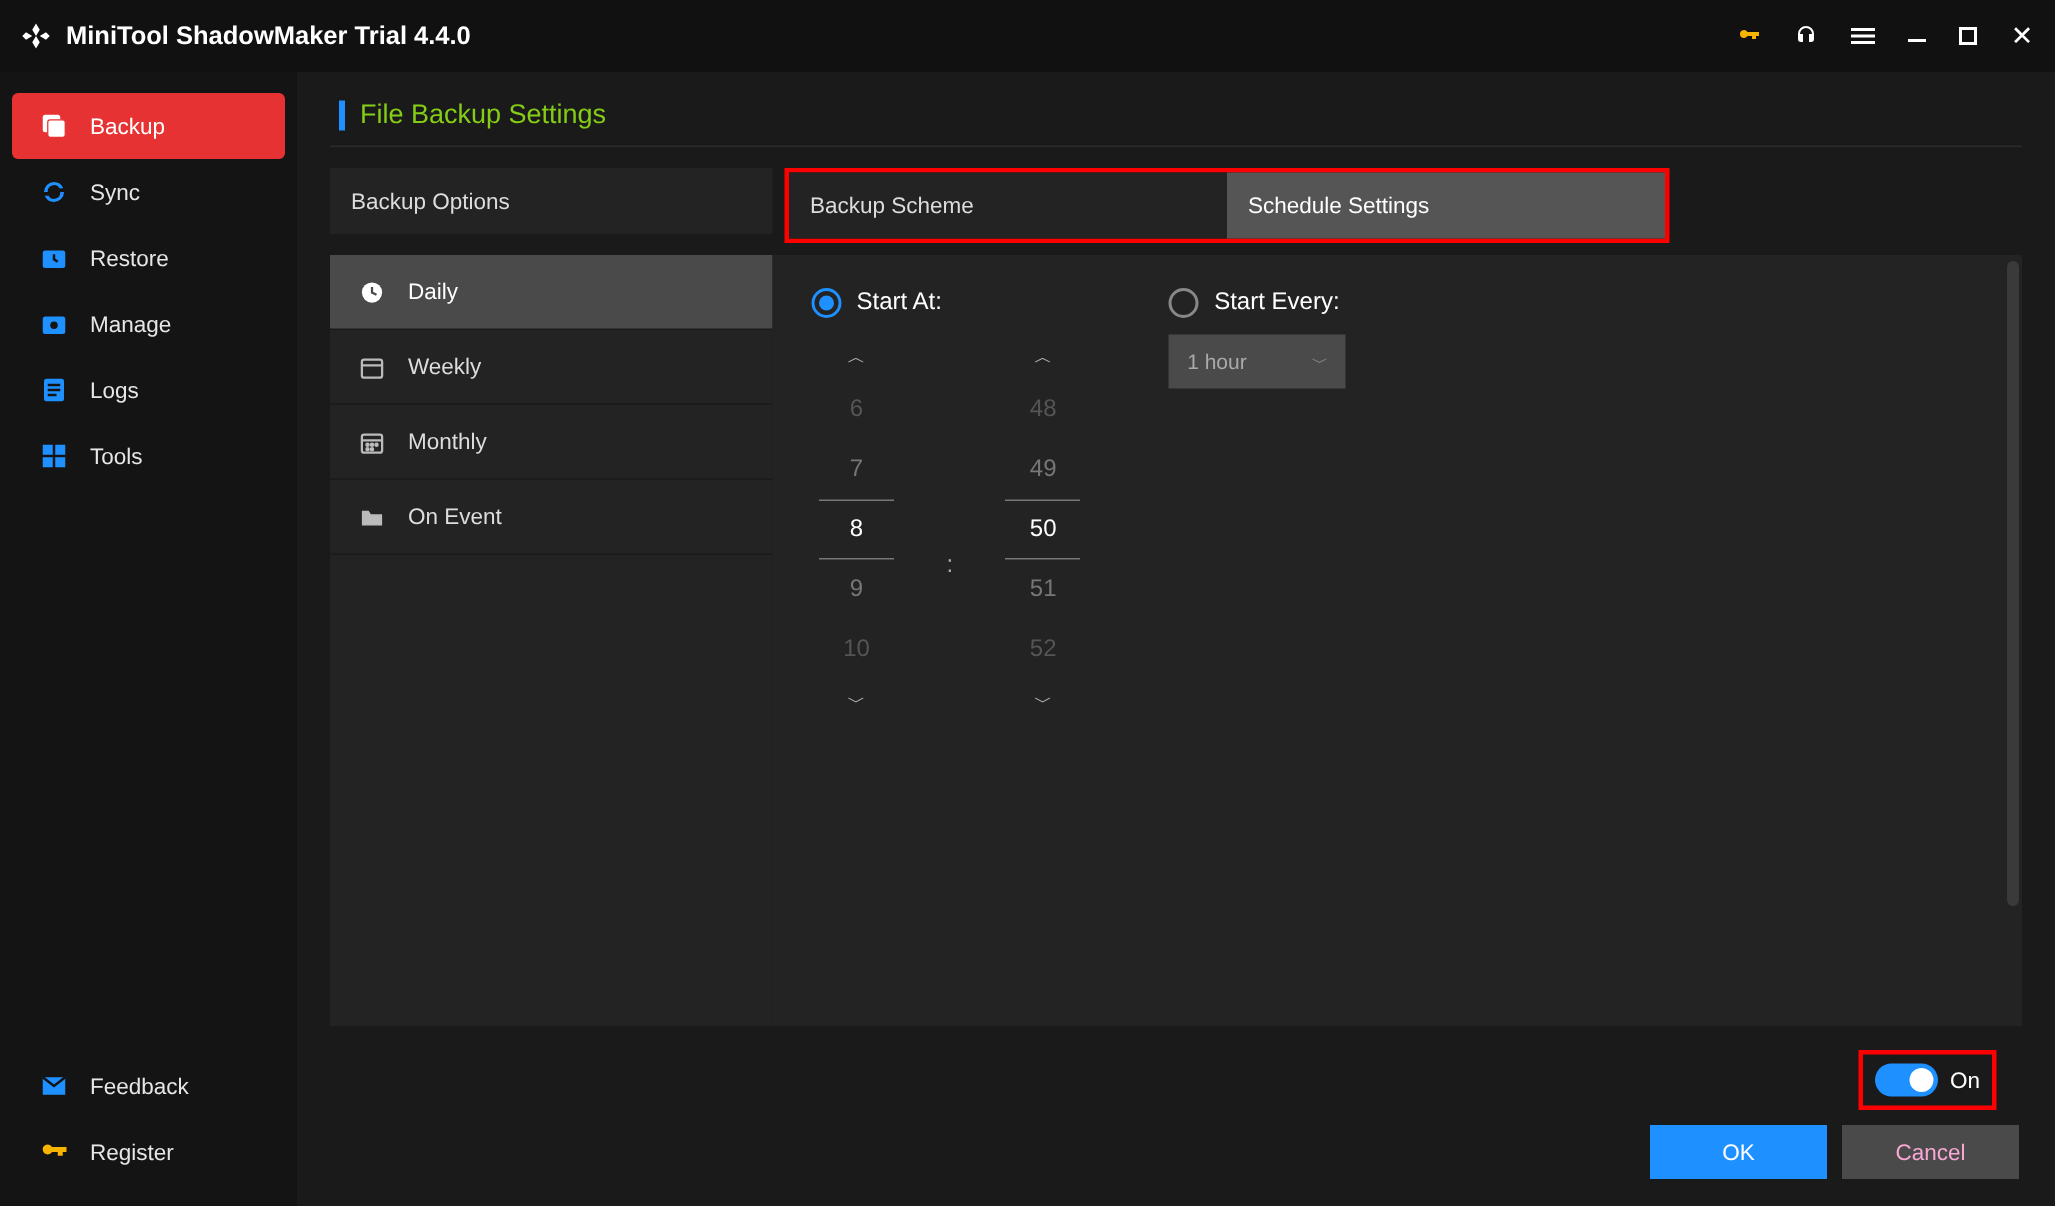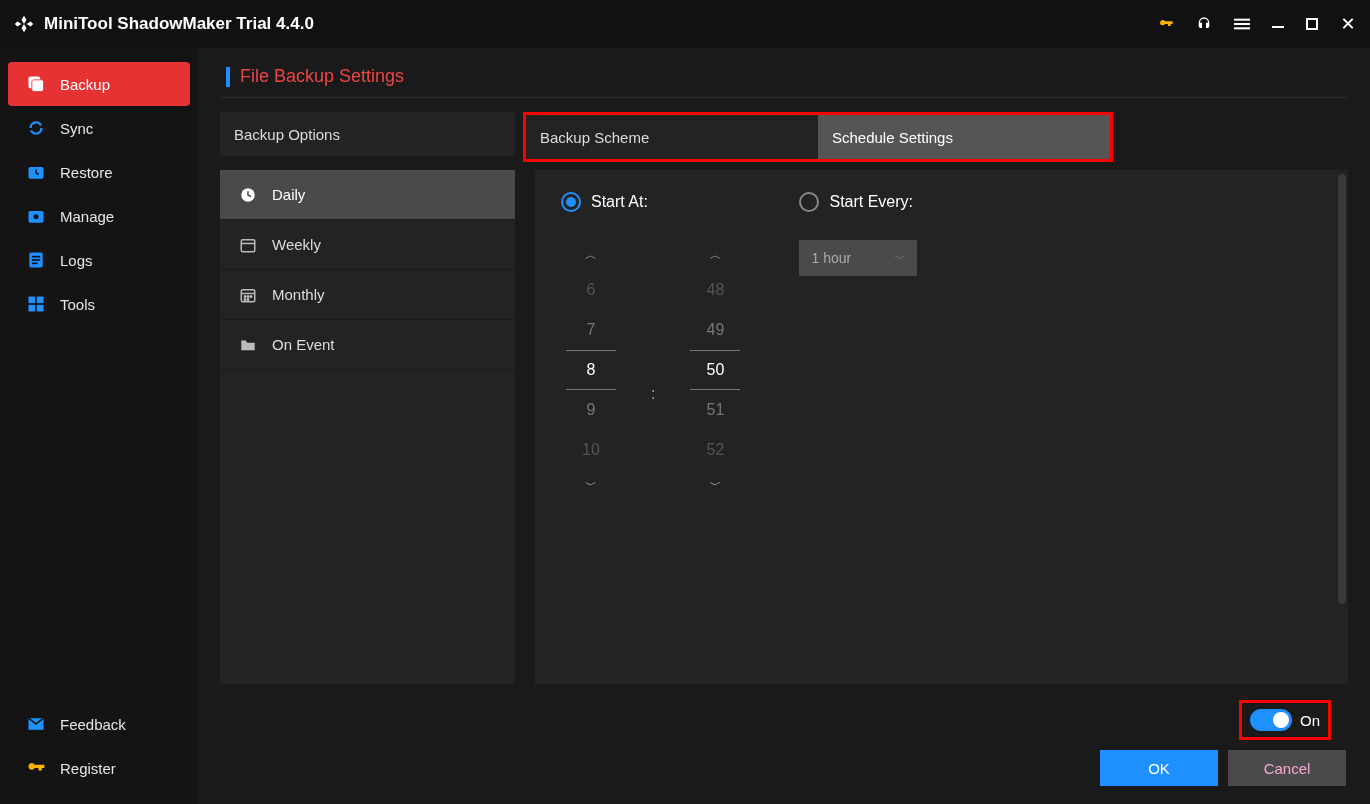--- a/index.html
+++ b/index.html
@@ -23,41 +23,41 @@
 .sidebar-item.active { background:#e63232; color:#fff; }
 .sidebar-item .icon { width:20px; height:20px; display:flex; align-items:center; justify-content:center; }
 .sidebar-spacer { flex:1; }
 .sidebar-item.lower .icon svg { }
 .reg-icon svg { fill:#f7b500; }
 
 
 .content { flex:1; background:#1a1a1a; padding: 18px 22px 18px 22px; display:flex; flex-direction:column; }
 .page-title-row { display:flex; align-items:center; margin-bottom:14px; padding-left:6px; border-bottom:1px solid #2b2b2b; padding-bottom:10px;}
 .page-title-bar { width:4px; height:20px; background:#1e90ff; margin-right:10px; }
-.page-title { font-size:18px; color:#ef4444; }
+.page-title { font-size:18px; color:#84cc16; }
 
 
 .tabs-row { display:flex; gap:8px; margin-bottom:8px; }
 .tab { flex:0 0 295px; height:44px; display:flex; align-items:center; padding:0 14px; background:#232323; font-size:15px; color:#ddd; }
 .tab.active { background:#555555; color:#fff; }
 .highlight-wrap { border:3px solid #ff0000; display:flex; flex:0 0 590px;}
 .highlight-wrap .tab { flex:1; margin:0; }
 
 
-.two-col { display:flex; gap:20px; flex:1; min-height:0; }
+.two-col { display:flex; gap:0; flex:1; min-height:0; }
 .left-col { flex:0 0 295px; background:#232323; }
 .right-col { flex:1; background:#232323; position:relative; }
 
 .freq-item { display:flex; align-items:center; gap:14px; height:50px; padding:0 18px; border-bottom:1px solid #1a1a1a; font-size:15px; color:#ddd;}
 .freq-item.active { background:#4a4a4a; color:#fff; }
 .freq-item .icon { width:20px; height:20px; display:flex;align-items:center;justify-content:center;}
 
 
 .sched-body { padding:22px 26px; display:flex; gap:54px; align-items:flex-start; }
-.radio-row { display:flex; align-items:center; gap:10px; margin-bottom:28px; font-size:16px; color:#fff;}
+.radio-row { display:flex; align-items:center; gap:10px; margin-bottom:11px; font-size:16px; color:#fff;}
 .radio { width:20px; height:20px; border:2px solid #888; border-radius:50%; display:flex; align-items:center; justify-content:center;}
 .radio.selected { border-color:#1e90ff; }
 .radio.selected::after { content:""; width:10px; height:10px; background:#1e90ff; border-radius:50%; }
 
 
 .time-picker-col { display:flex; gap:30px; align-items:center;}
 .spinner { display:flex; flex-direction:column; align-items:center; width:60px;}
 .spin-arrow { height:30px; display:flex; align-items:center; justify-content:center; color:#bbb; font-size:12px;}
 .spin-values { display:flex; flex-direction:column; align-items:center;}
 .spin-val { height:40px; display:flex; align-items:center; justify-content:center; color:#777; font-size:16px; width:50px;}

